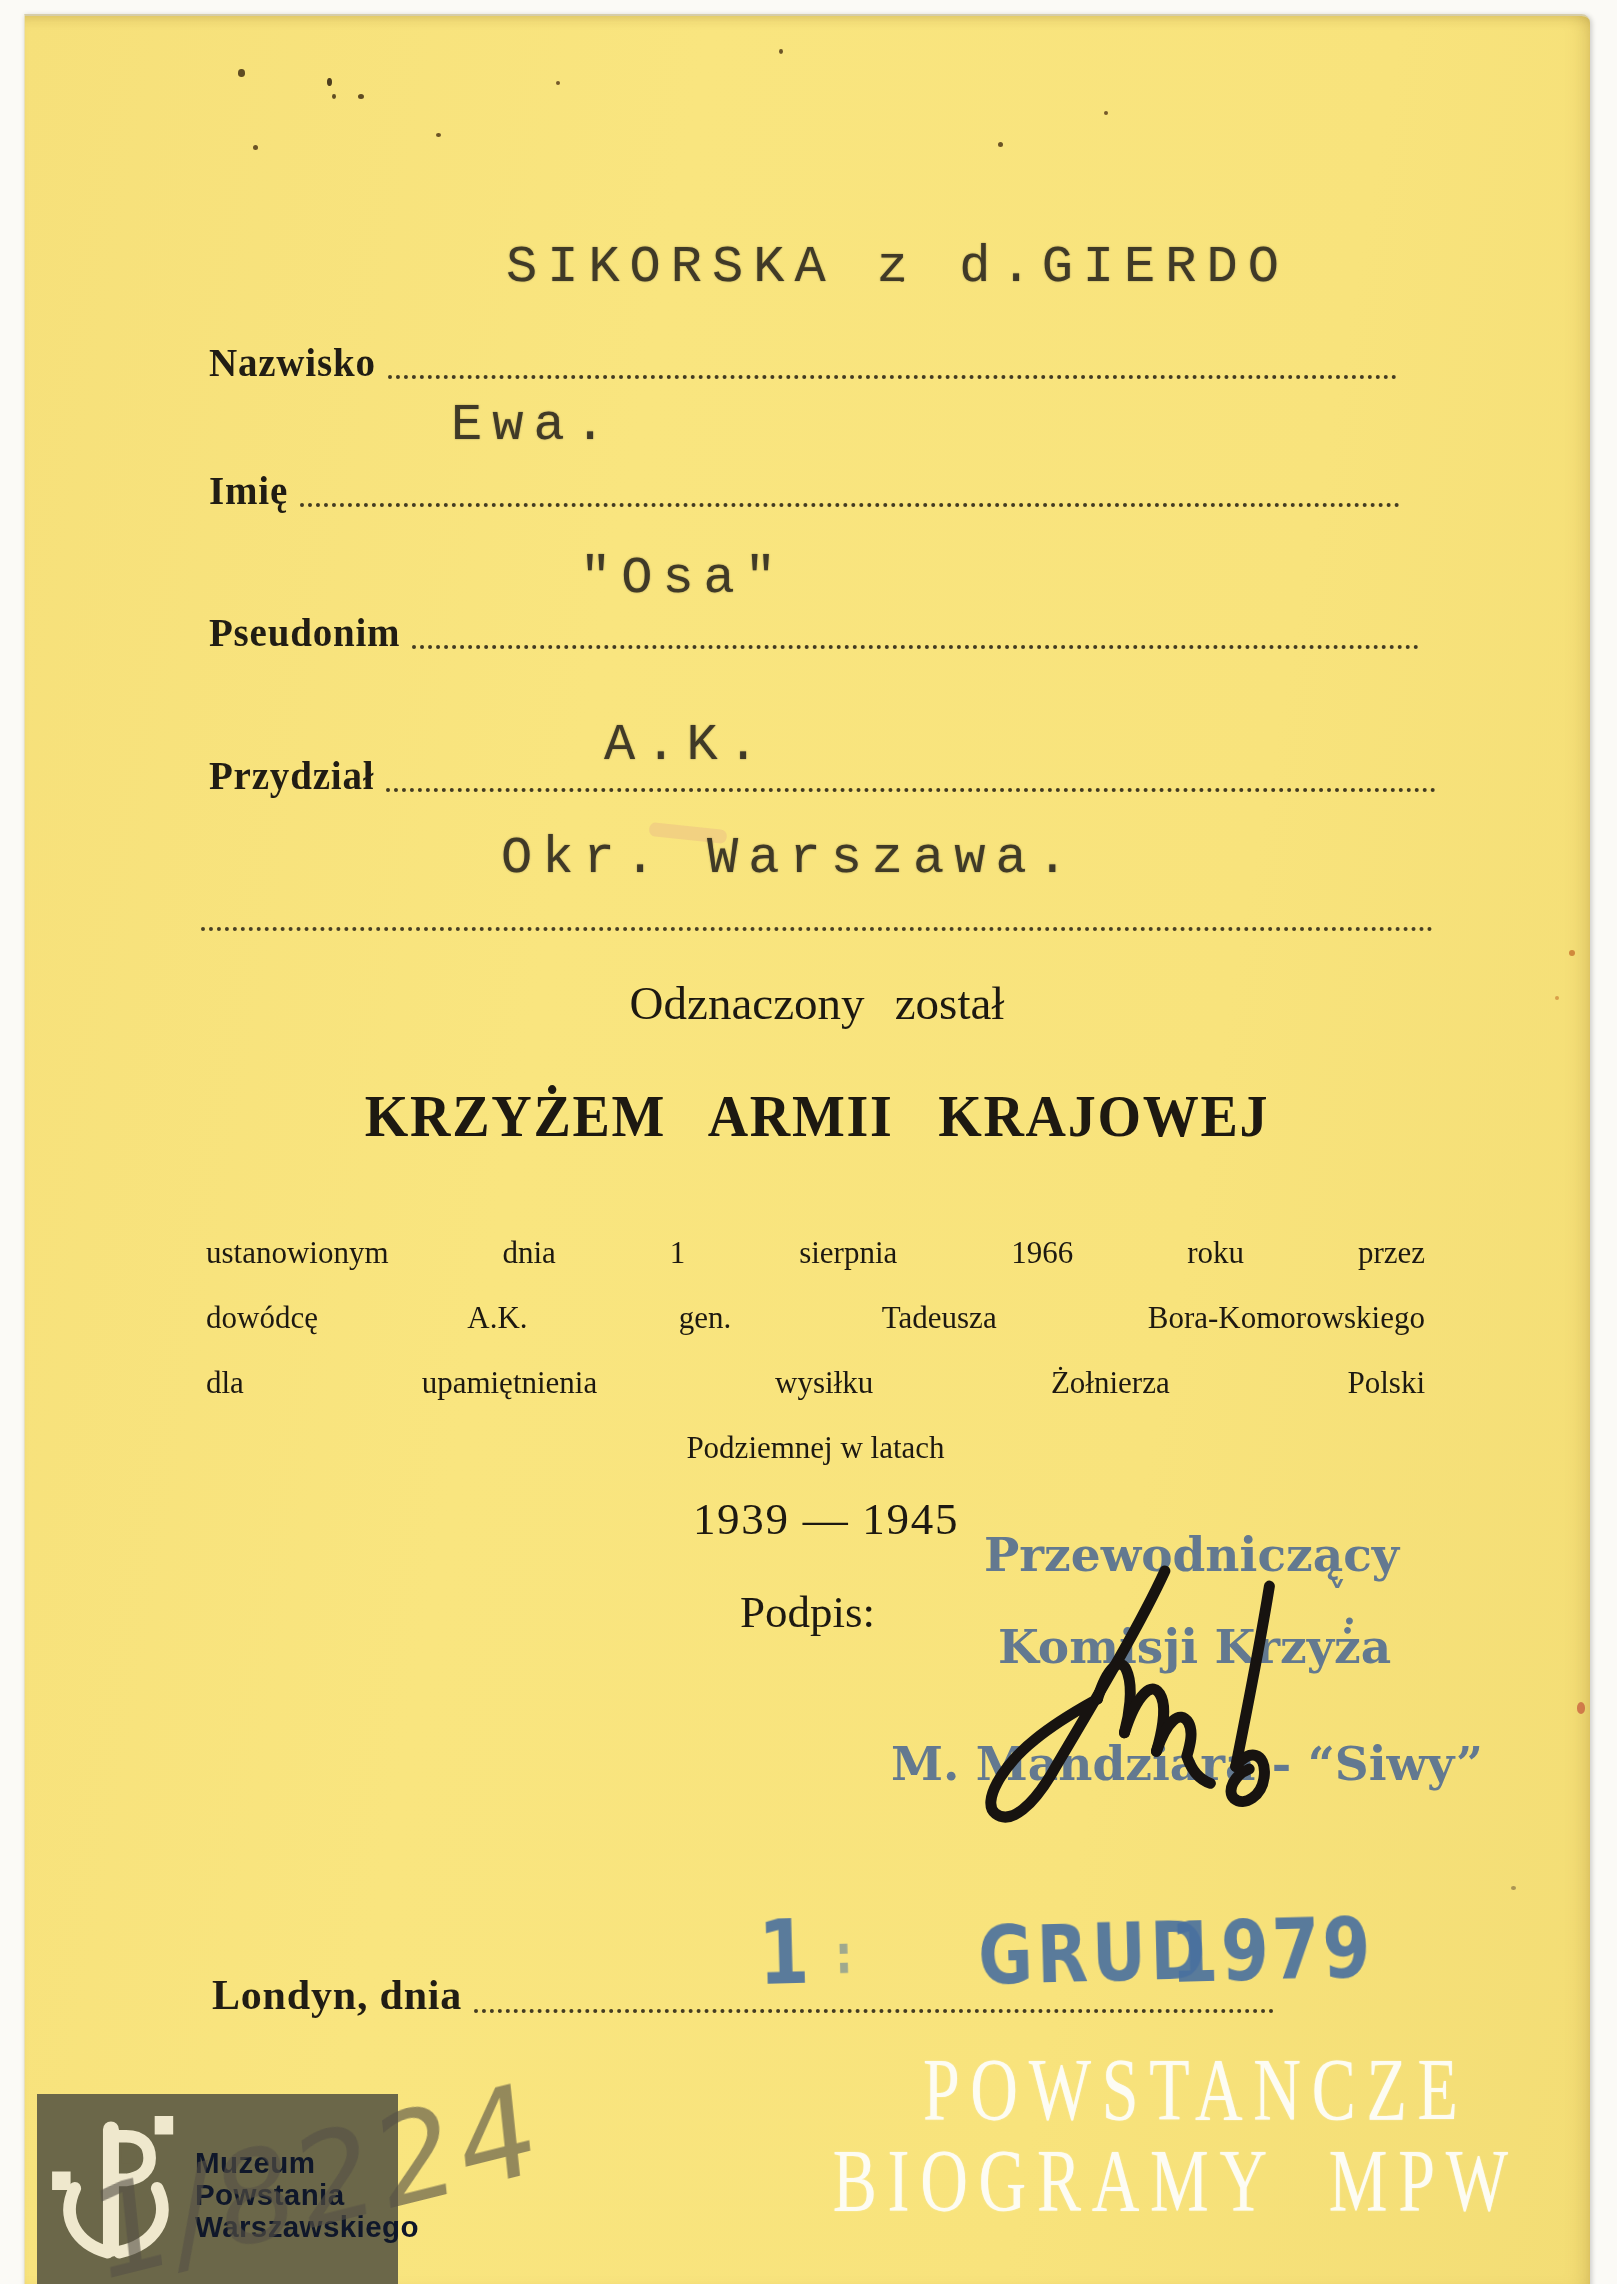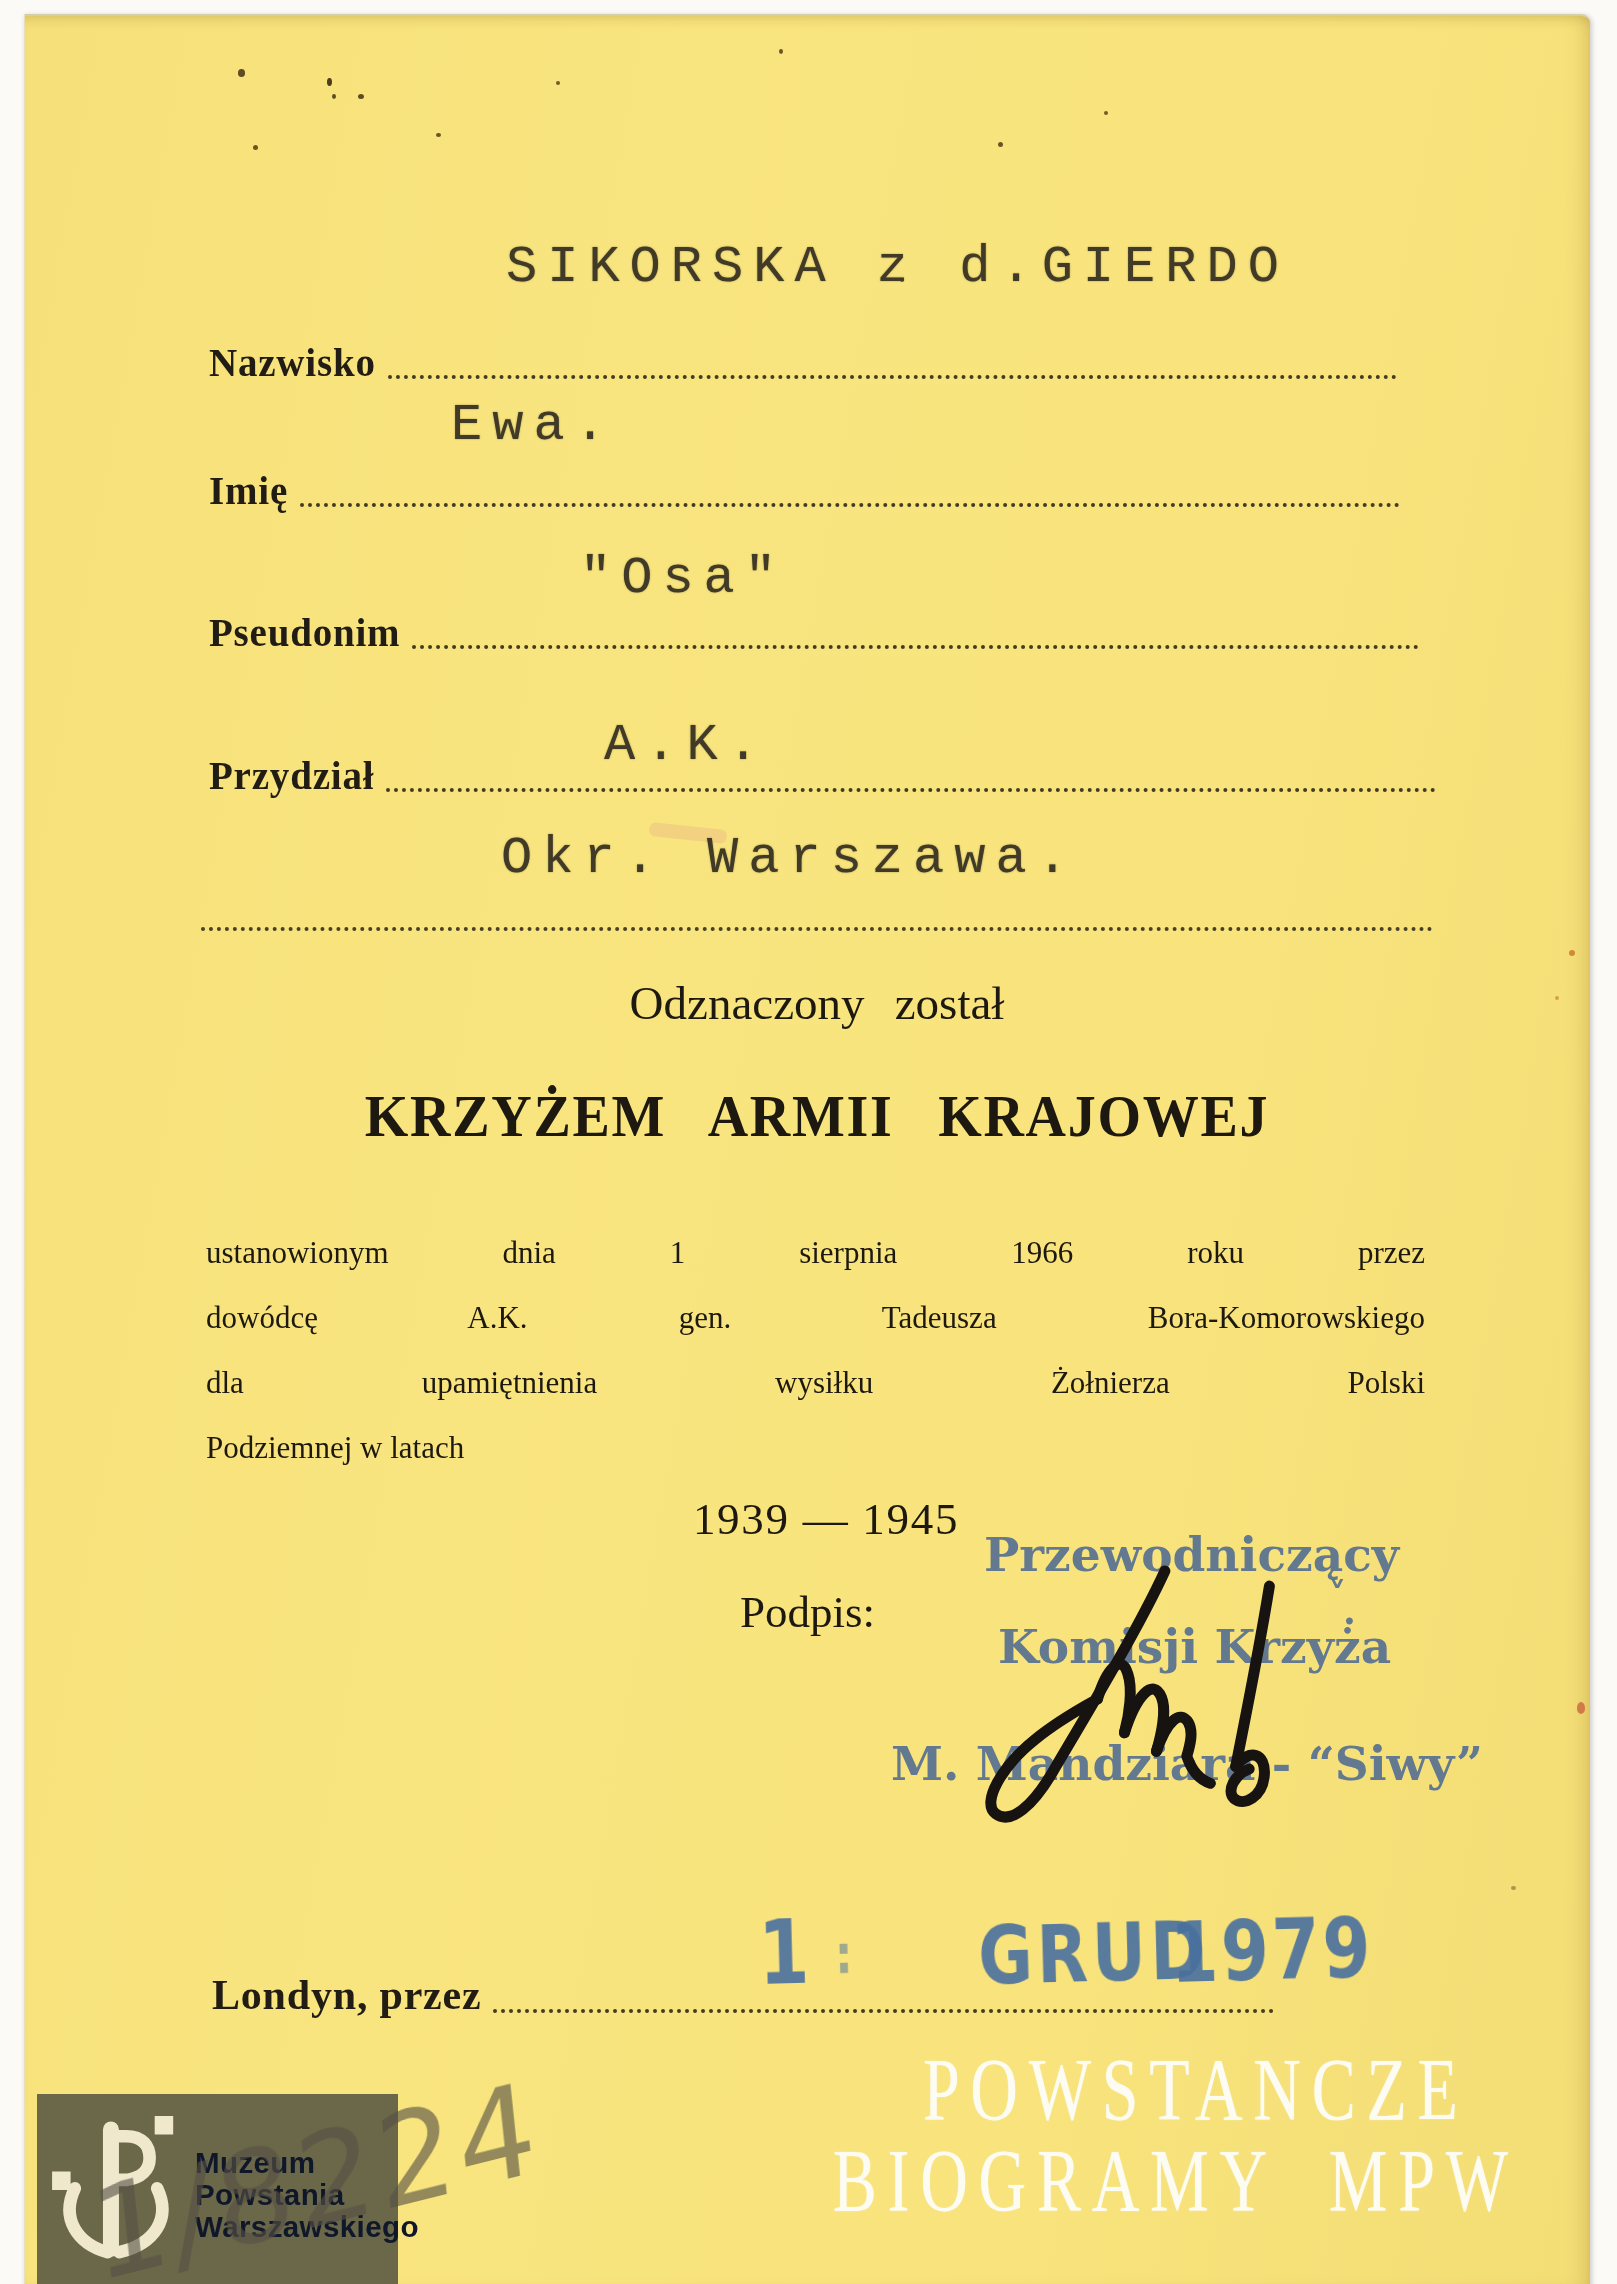--- a/index.html
+++ b/index.html
@@ -30,21 +30,21 @@
   .typed{
     font-family:"Liberation Mono", monospace;
     font-size:52px;letter-spacing:10px;white-space:pre;
     color:#403a27;filter:blur(0.3px);
     text-shadow:0 0 1.7px rgba(64,58,39,.55);
   }
   .intro{font-size:47px;word-spacing:18.5px;}
   .title{font-size:56px;font-weight:bold;letter-spacing:1.7px;word-spacing:29px;transform:scaleY(1.04);transform-origin:left top;}
   .bodyline{width:1219px;font-size:31px;line-height:65px;white-space:nowrap;}
   .just{text-align:justify;text-align-last:justify;white-space:normal;}
-  .center{text-align:left;white-space:normal;}
+  .center{text-align:center;white-space:normal;}
   .years{font-size:45px;letter-spacing:1.7px;}
   .podpis{font-size:45px;}
   
   .stamp{
     font-family:"DejaVu Serif", serif;font-weight:bold;
     color:#5c7492;filter:blur(0.3px);opacity:.95;white-space:nowrap;
   }
   .datestamp{
     font-family:"DejaVu Sans", sans-serif;font-weight:bold;
     color:#49709f;filter:blur(0.5px);opacity:.9;white-space:nowrap;
@@ -162,21 +162,21 @@
     <path d="M352,252 C368,230 388,236 386,262 C384,288 362,300 350,290 C341,281 350,262 368,255"></path>
   </g>
 </svg>
 
 <div class="abs datestamp" style="left:757px;top:1901px;font-size:89px;">1</div>
 <div class="abs datestamp" style="left:834px;top:1923px;font-size:54px;opacity:.5;">:</div>
 <div class="abs datestamp" style="left:977px;top:1909px;font-size:81px;letter-spacing:5px;">GRUD</div>
 <div class="abs datestamp" style="left:1169px;top:1904px;font-size:84px;letter-spacing:3.4px;">1979</div>
 
 <div class="abs field-row" style="left:212px;top:1971px;width:1062px;">
-  <span class="label" style="font-size:42px;">Londyn, przez</span>
+  <span class="label" style="font-size:42px;">Londyn, dnia</span>
   <span class="dots"></span>
 </div>
 
 <div class="abs wm" style="right:149px;top:2039px;">POWSTANCZE</div>
 <div class="abs wm wm2" style="right:99px;top:2130px;">BIOGRAMY MPW</div>
 
 <div class="abs logo"></div>
 <svg class="abs" style="left:52px;top:2116px;" width="128" height="148" viewBox="0 0 152 176">
   <g fill="none" stroke="#efe8cd" stroke-linecap="round" stroke-linejoin="round">
     <path d="M70,16 V158" stroke-width="19"></path>

